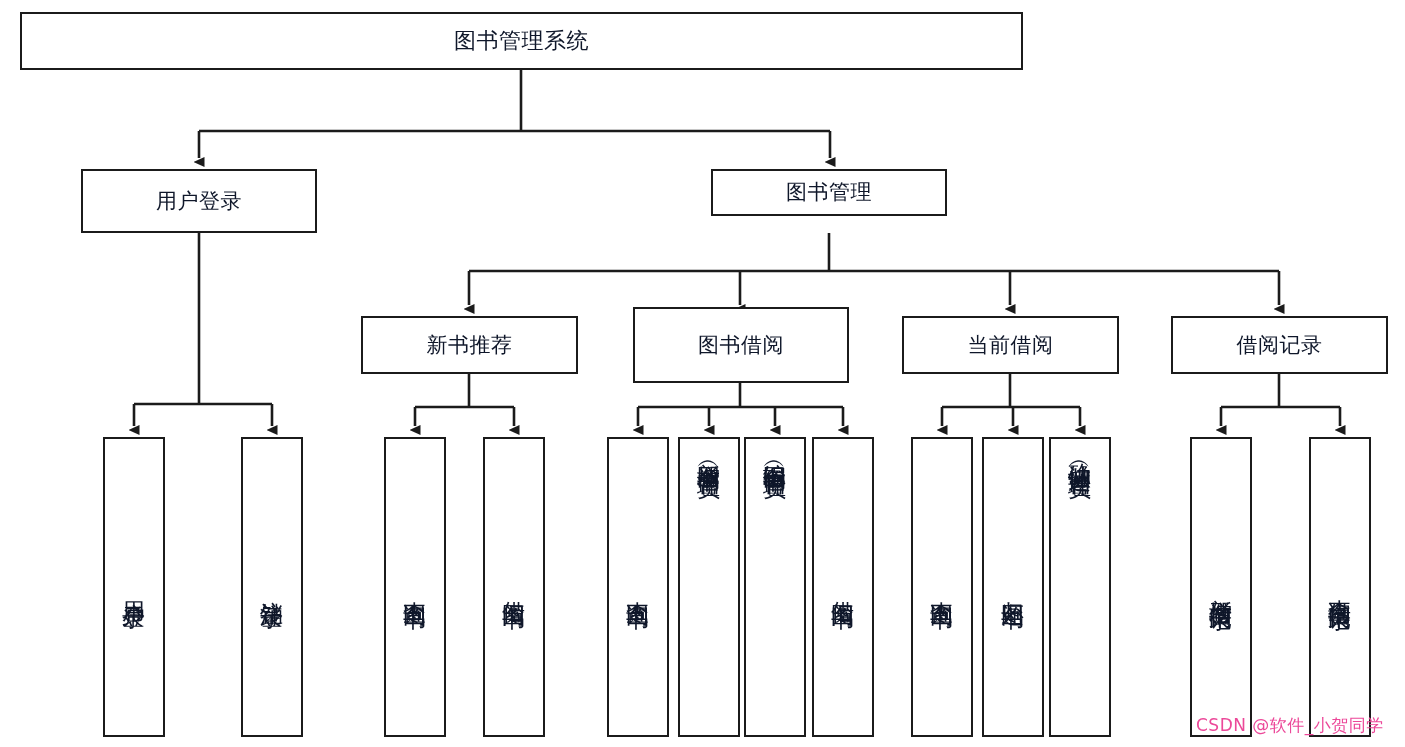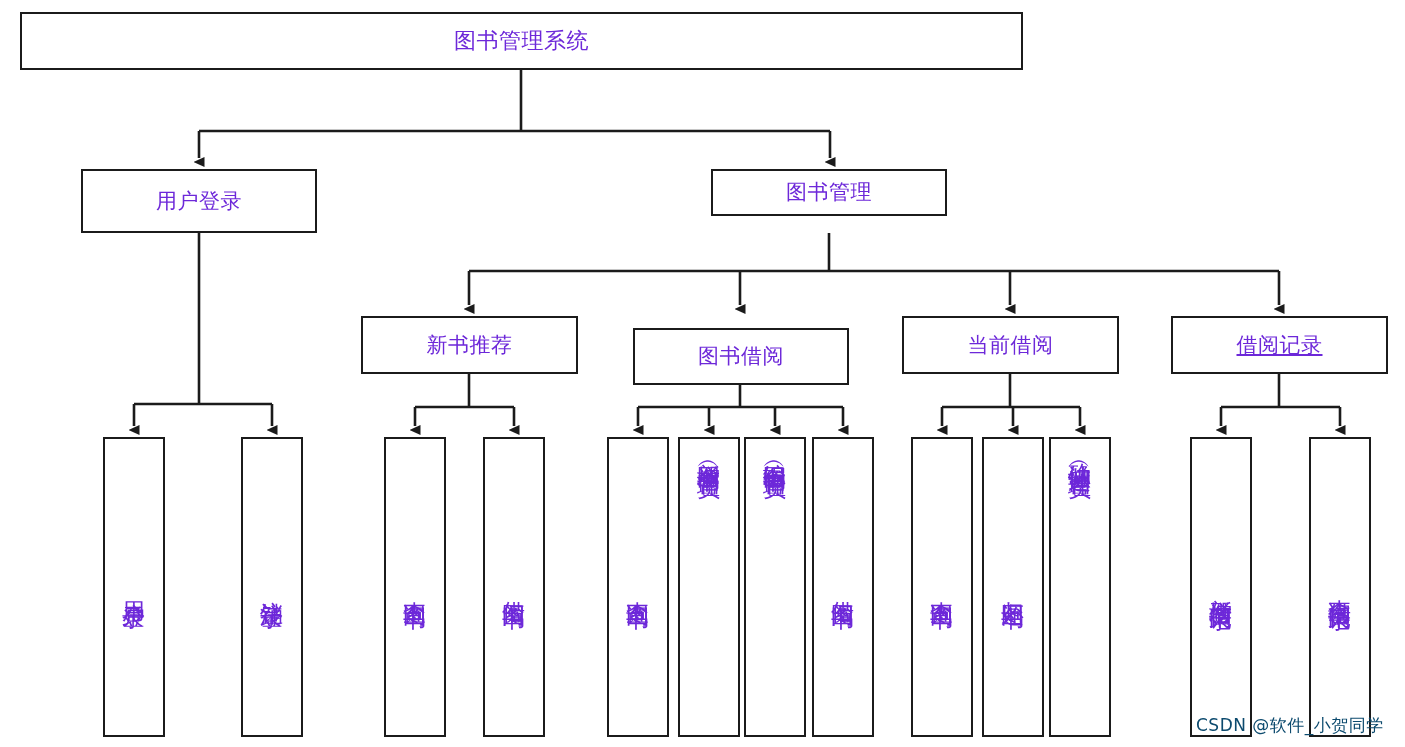--- a/index.html
+++ b/index.html
@@ -12,21 +12,21 @@
   #diagram{position:relative;width:1405px;height:747px;}
   #edges{position:absolute;left:0;top:0;width:1405px;height:747px;}
   .node{
     position:absolute;
     box-sizing:border-box;
     border:2px solid #1b1b1b;
     background:#ffffff;
     display:flex;
     align-items:center;
     justify-content:center;
-    color:#6d28d9;
+    color:#0f172a;
   }
   .node .lbl{
     display:block;
     text-align:center;
     line-height:1.18;
     letter-spacing:0.5px;
   }
   
   .node.h .lbl{
     font-size:21px;
@@ -44,21 +44,21 @@
     font-size:23px;
     line-height:1.05;
     letter-spacing:2px;
     white-space:nowrap;
   }
   .node.v.mid{align-items:center;padding-top:0;}
   #watermark{
     position:absolute;
     left:1196px;top:714px;
     font-size:17px;
-    color:#0c4a6e;
+    color:#ec4899;
     white-space:nowrap;
     font-family:"DejaVu Sans","Liberation Sans",sans-serif;
     letter-spacing:0.5px;
   }
 </style>
 </head>
 <body>
 
 <div id="diagram">
 
@@ -119,27 +119,27 @@
   <div class="node h" style="left:81px;top:169px;width:236px;height:64px;">
     <span class="lbl">用户登录</span>
   </div>
   <div class="node h" style="left:711px;top:169px;width:236px;height:47px;">
     <span class="lbl">图书管理</span>
   </div>
 
   <div class="node h" style="left:361px;top:316px;width:217px;height:58px;justify-content:center;">
     <span class="lbl">新书推荐</span>
   </div>
-  <div class="node h" style="left:633px;top:328px;width:216px;height:57px;">
+  <div class="node h" style="left:633px;top:307px;width:216px;height:76px;">
     <span class="lbl">图书借阅</span>
   </div>
   <div class="node h" style="left:902px;top:316px;width:217px;height:58px;">
     <span class="lbl">当前借阅</span>
   </div>
-  <div class="node h" style="left:1171px;top:316px;width:217px;height:58px;text-decoration:underline;">
+  <div class="node h" style="left:1171px;top:316px;width:217px;height:58px;">
     <span class="lbl">借阅记录</span>
   </div>
 
   <div class="node v mid" style="left:103px;top:437px;width:62px;height:300px;">
     <span class="lbl">用户登录</span>
   </div>
   <div class="node v mid" style="left:241px;top:437px;width:62px;height:300px;">
     <span class="lbl">注销登录</span>
   </div>
 

